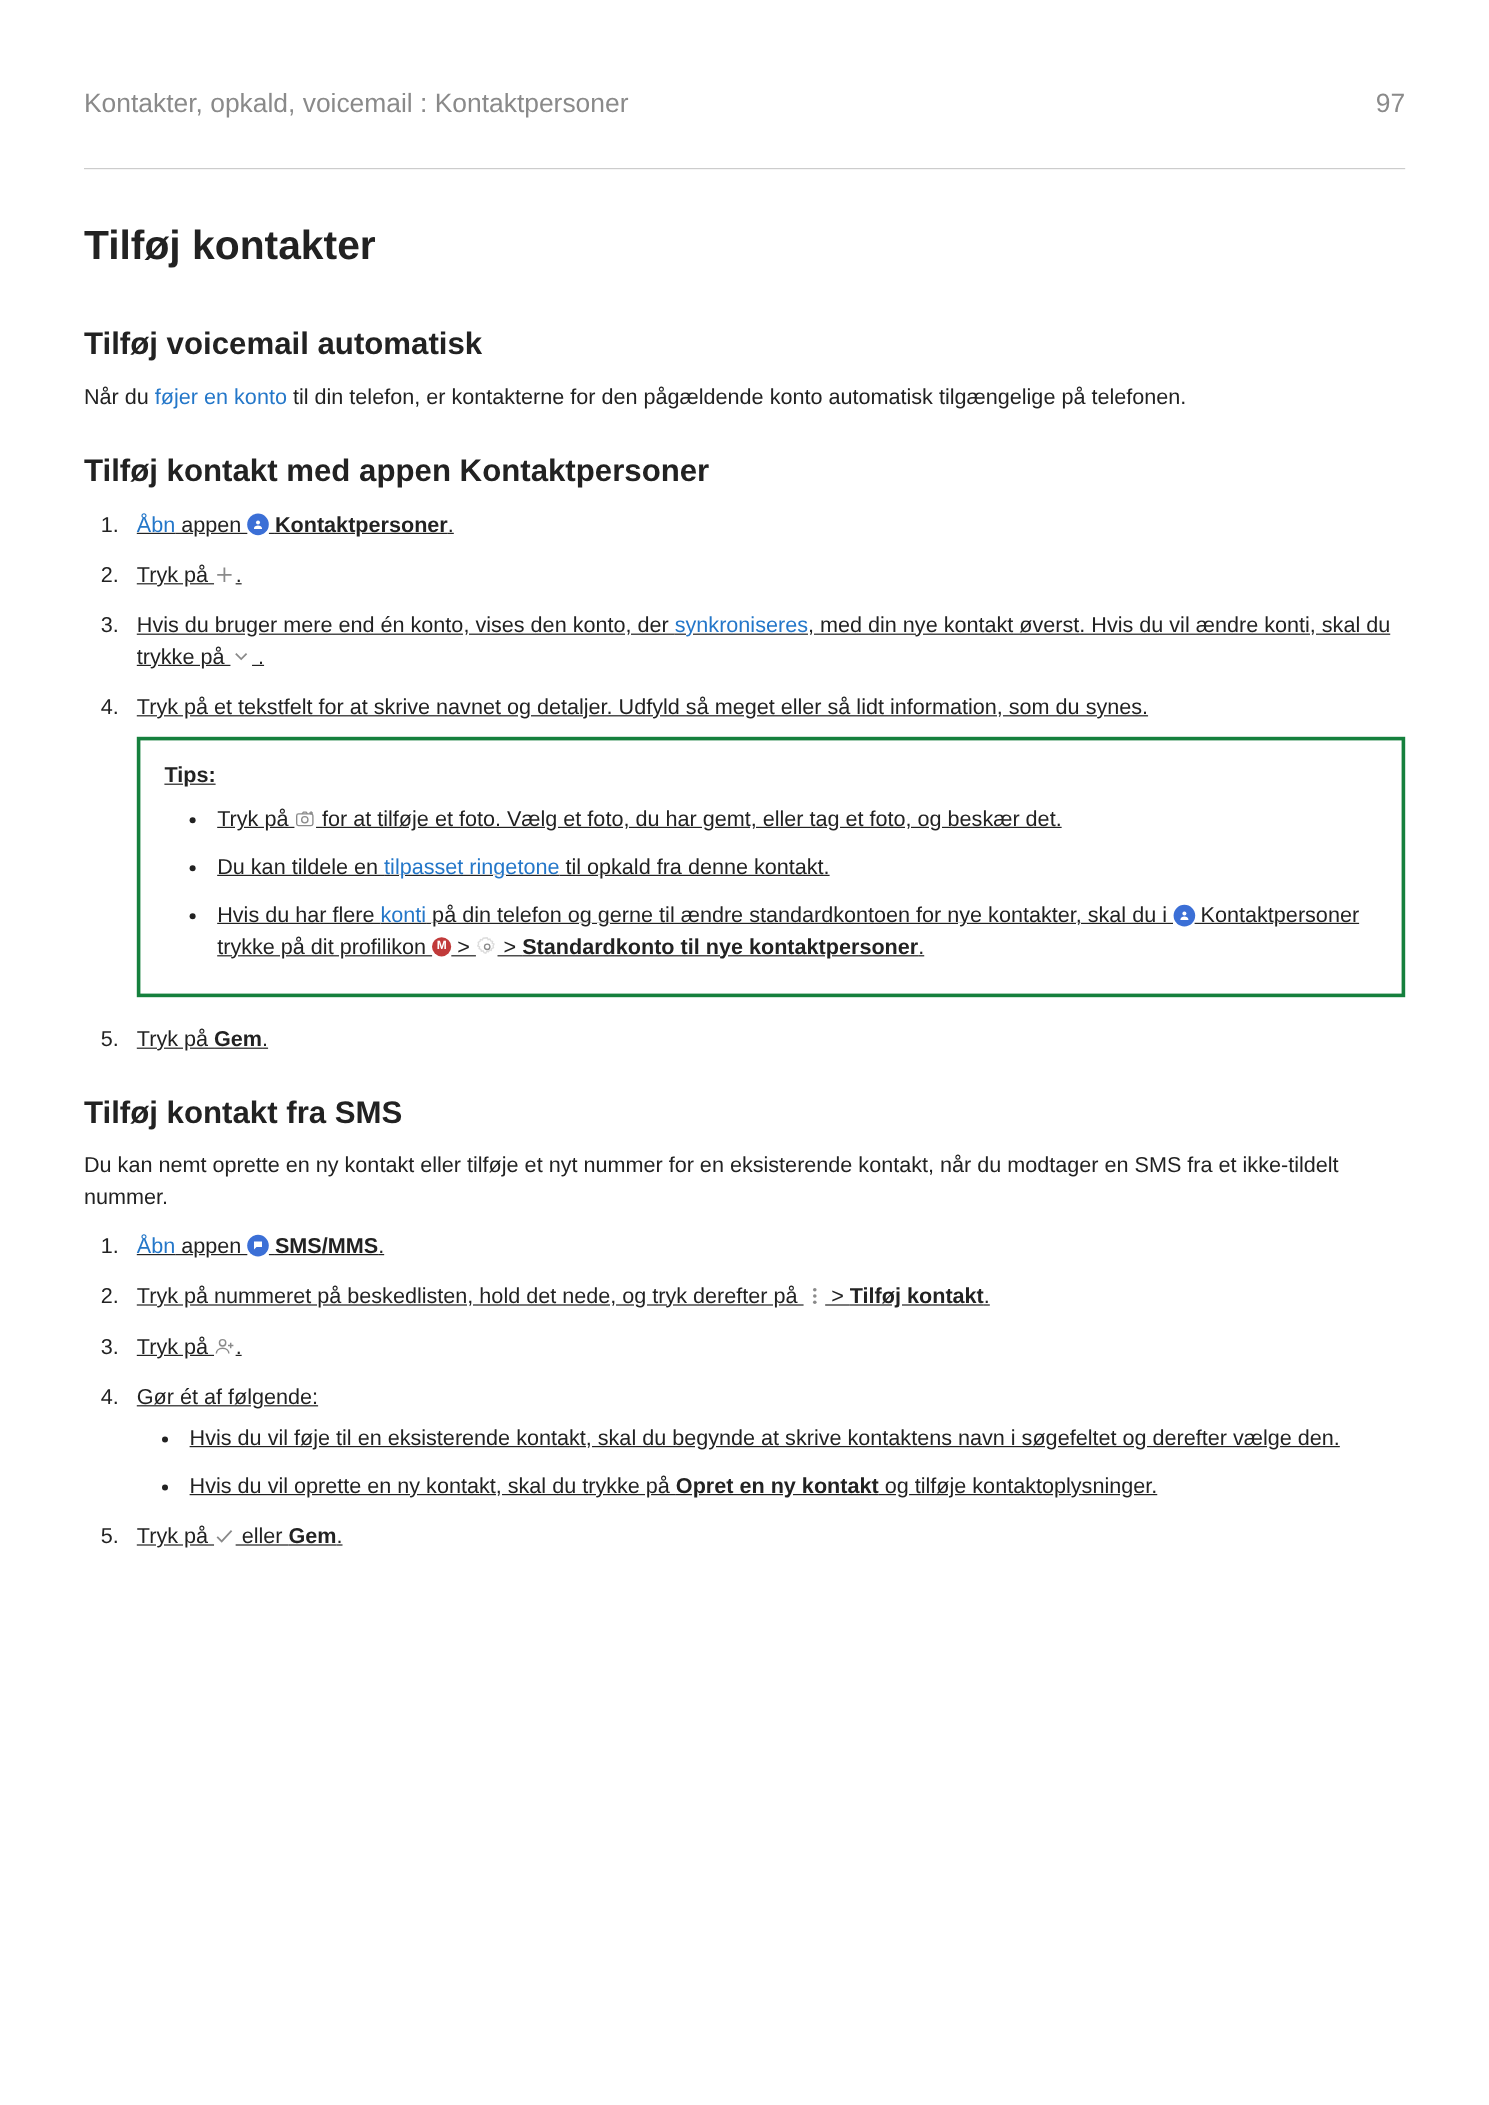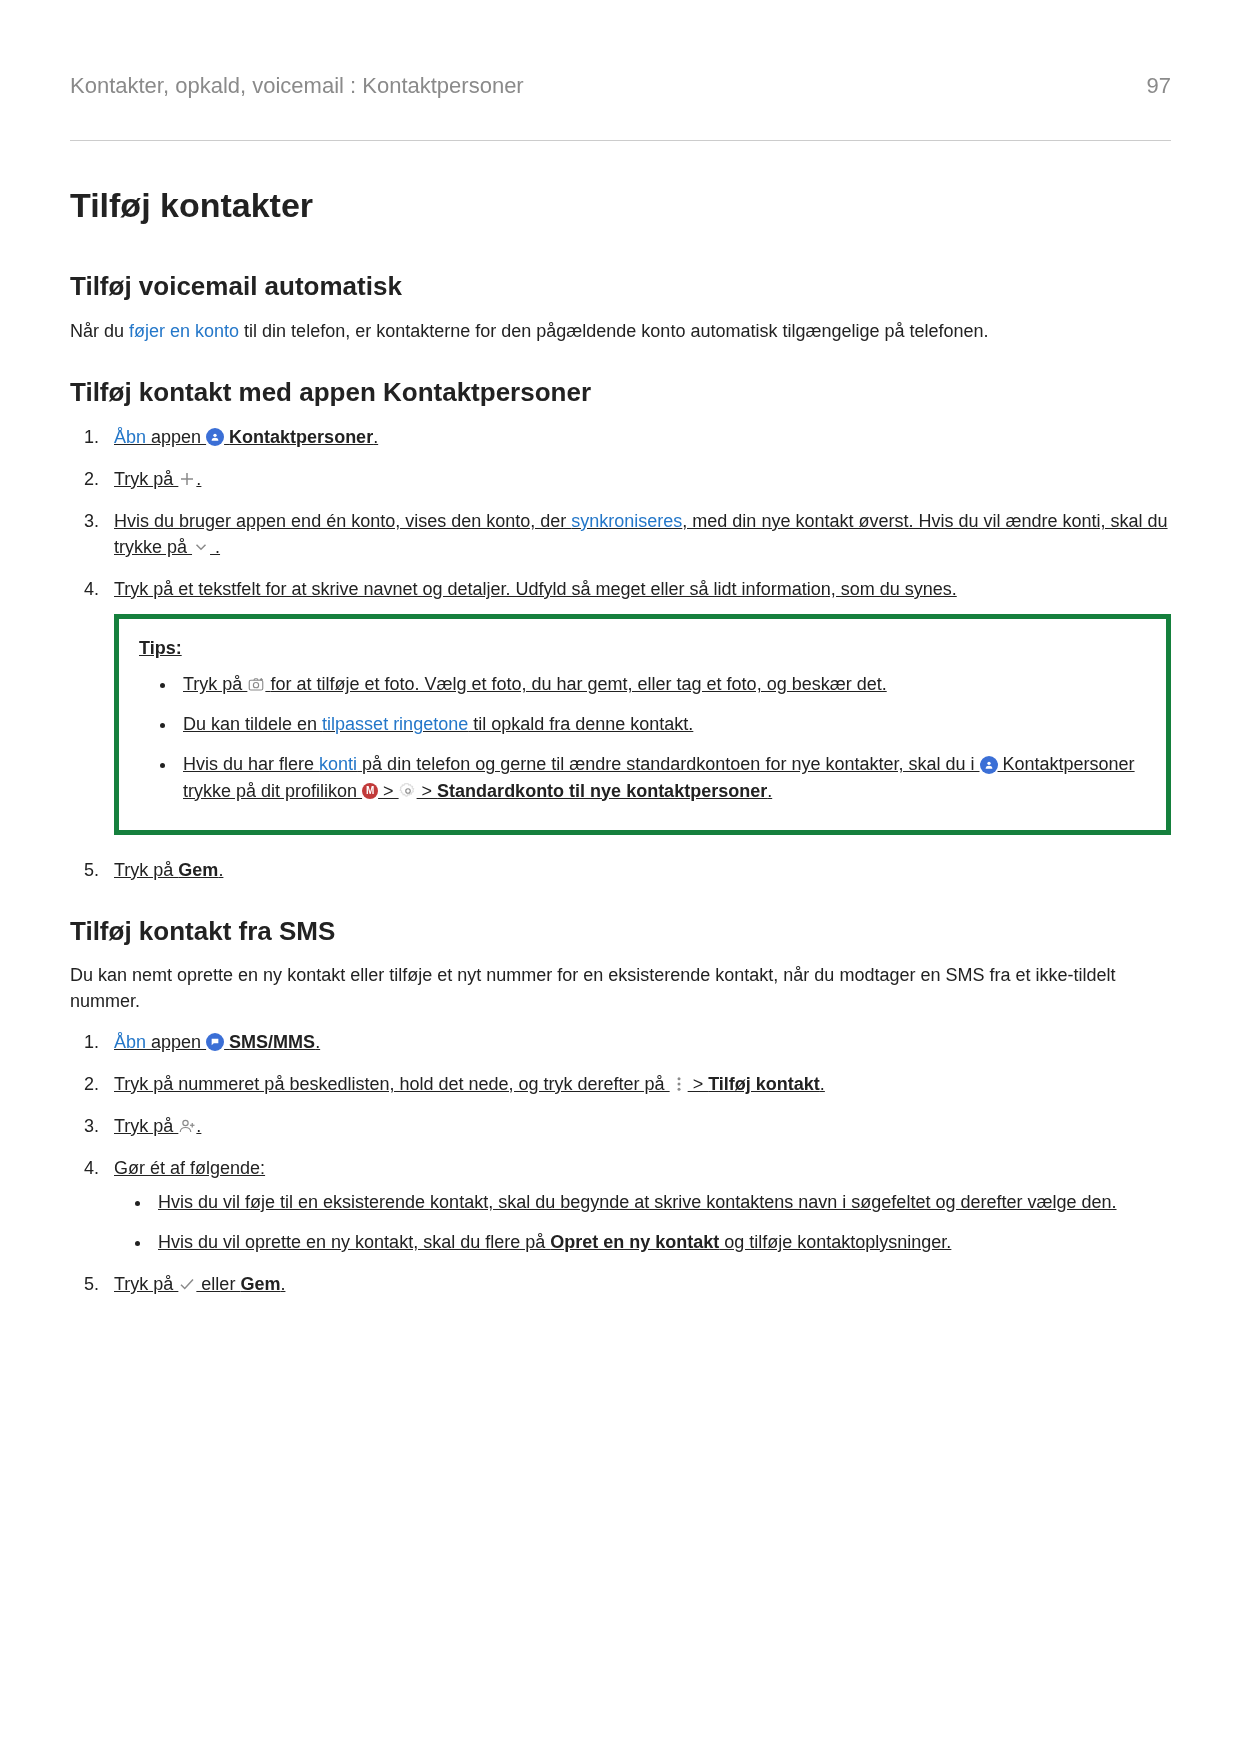--- a/index.html
+++ b/index.html
@@ -50,21 +50,21 @@
     text-decoration: underline;
   }
   ul.bul {
     list-style: disc;
     padding-left: 38px;
     margin: 8px 0;
   }
   ul.bul > li { margin-bottom: 14px; padding-left: 6px; }
   .bold { font-weight: 700; }
   .tips-box {
-    border: 5px solid #15803d;
+    border: 3px solid #15803d;
     padding: 16px 20px 12px 20px;
     margin: 12px 0 22px 0;
   }
   .tips-title { font-weight: 700; margin-bottom: 10px; }
 
   
   .ic {
     display: inline-block;
     vertical-align: middle;
     position: relative;
@@ -120,21 +120,21 @@
 
   <li>
     <span>Tryk på </span>
     <svg class="ic" viewBox="0 0 24 24" fill="none" stroke="#8a8a8a" stroke-width="2">
         <line x1="12" y1="4" x2="12" y2="20"></line>
         <line x1="4" y1="12" x2="20" y2="12"></line>
       </svg><span>.</span>
   </li>
 
   <li>
-    <span>Hvis du bruger appen end én konto, vises den konto, der </span><a class="link" href="#">synkroniseres</a><span>, med din nye kontakt øverst. Hvis du vil ændre konti, skal du trykke på </span>
+    <span>Hvis du bruger mere end én konto, vises den konto, der </span><a class="link" href="#">synkroniseres</a><span>, med din nye kontakt øverst. Hvis du vil ændre konti, skal du trykke på </span>
     <svg class="ic" viewBox="0 0 24 24" fill="none" stroke="#8a8a8a" stroke-width="2">
         <polyline points="6 9 12 15 18 9"></polyline>
       </svg><span> .</span>
   </li>
 
   <li>
     <span>Tryk på et tekstfelt for at skrive navnet og detaljer. Udfyld så meget eller så lidt information, som du synes.</span>
 
     <div class="tips-box">
       <div class="tips-title">Tips:</div>
@@ -207,21 +207,21 @@
         <line x1="19" y1="8" x2="19" y2="14"></line>
         <line x1="16" y1="11" x2="22" y2="11"></line>
       </svg><span>.</span>
   </li>
 
   <li>
     <span>Gør ét af følgende:</span>
     <ul class="bul">
       <li>Hvis du vil føje til en eksisterende kontakt, skal du begynde at skrive kontaktens navn i søgefeltet og derefter vælge den.</li>
       <li>
-        <span>Hvis du vil oprette en ny kontakt, skal du flere på </span><span class="bold">Opret en ny kontakt</span><span> og tilføje kontaktoplysninger.</span>
+        <span>Hvis du vil oprette en ny kontakt, skal du trykke på </span><span class="bold">Opret en ny kontakt</span><span> og tilføje kontaktoplysninger.</span>
       </li>
     </ul>
   </li>
 
   <li>
     <span>Tryk på </span>
     <svg class="ic" viewBox="0 0 24 24" fill="none" stroke="#8a8a8a" stroke-width="2">
         <polyline points="4 13 9 18 20 6"></polyline>
       </svg><span> eller </span><span class="bold">Gem</span><span>.</span>
   </li>

